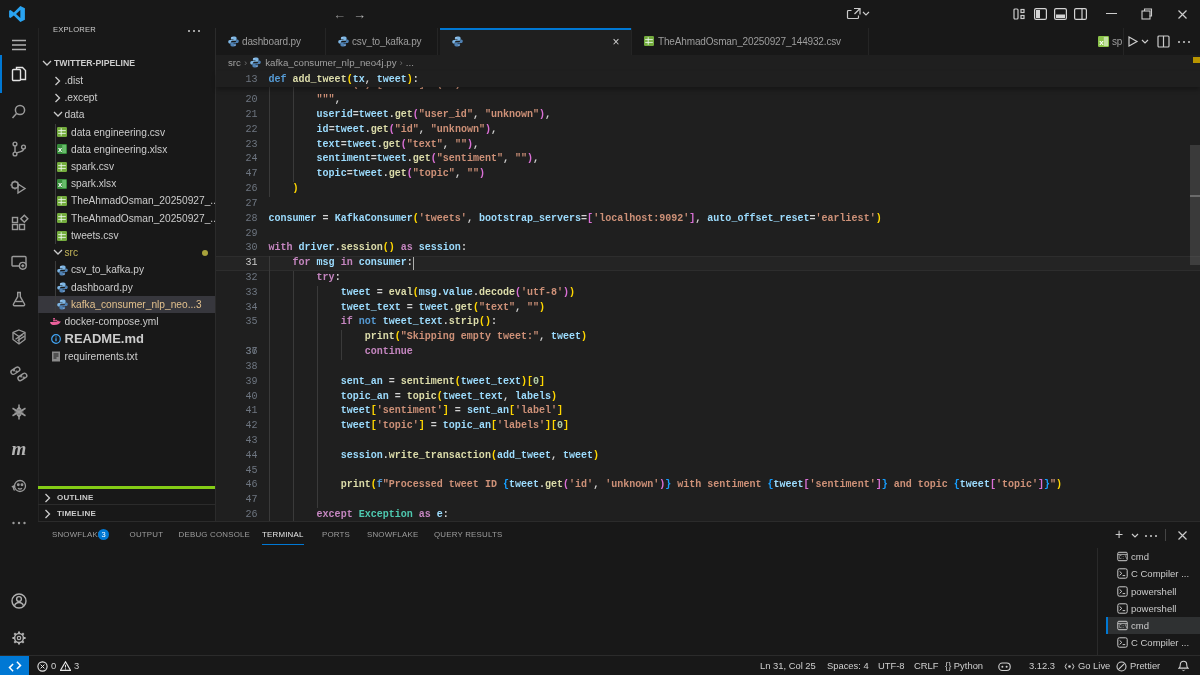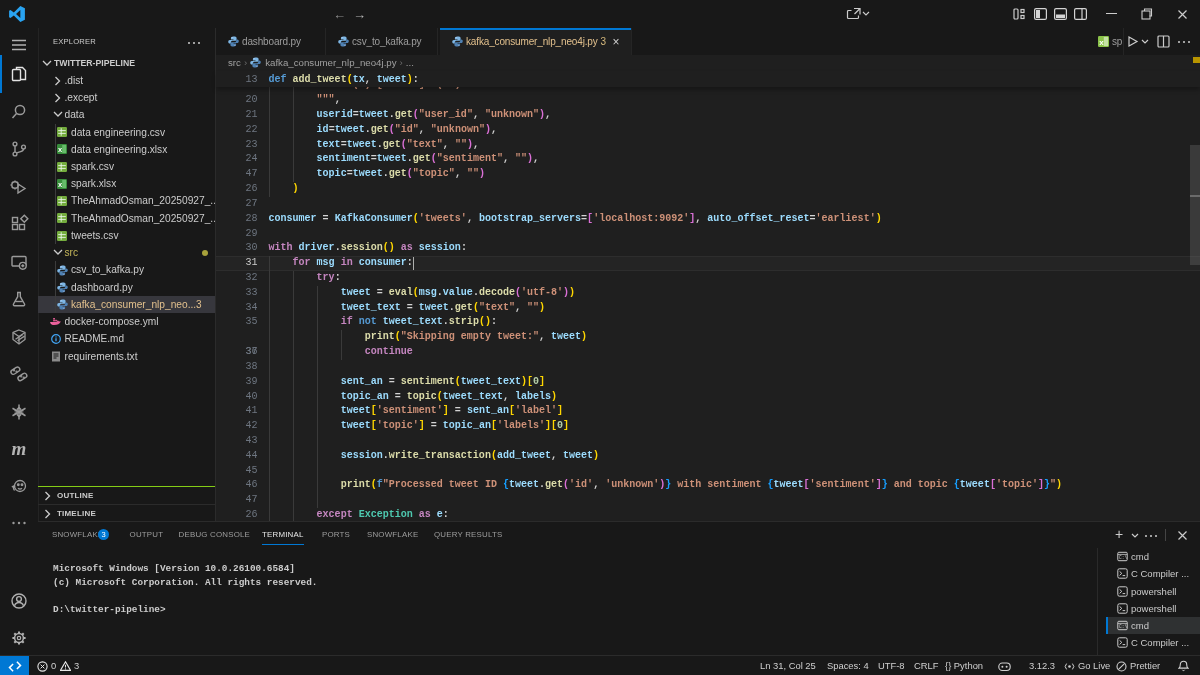--- a/index.html
+++ b/index.html
@@ -209,21 +209,21 @@
           <circle cx="10" cy="10" r="4.4" stroke-width="1.5"></circle>
           <circle cx="10" cy="10" r="1.7" stroke-width="1.2"></circle>
           <g stroke-width="2">
             <path d="M10 3.4v2M10 14.6v2M3.4 10h2M14.6 10h2M5.3 5.3l1.5 1.5M13.2 13.2l1.5 1.5M5.3 14.7l1.5-1.5M13.2 6.8l1.5-1.5"></path>
           </g>
         </g>
       </svg>
     </div>
 </div>
 
-<div style="position:absolute;left:39px;top:28px;width:176px;height:493px;background:#181818;overflow:hidden">
+<div style="position:absolute;left:39px;top:16px;width:176px;height:493px;background:#181818;overflow:hidden">
  <div style="position:absolute;left:14px;top:0;height:27px;line-height:27px;font-size:7.6px;font-weight:500;color:#cccccc;letter-spacing:0.2px">EXPLORER</div>
  <div style="position:absolute;left:148px;top:12.5px">
       <svg width="14" height="4" viewBox="0 0 14 4" style="">
         <g fill="#cccccc">
           <circle cx="2" cy="2" r="1"></circle>
           <circle cx="7" cy="2" r="1"></circle>
           <circle cx="12" cy="2" r="1"></circle>
         </g>
       </svg>
     </div>
@@ -364,33 +364,33 @@
       </svg>
     </div>
     <div style="position:absolute;left:64.5px;top:313.1px;height:17.23px;line-height:17.23px;font-size:10.2px;font-weight:400;color:#cccccc;white-space:nowrap">docker-compose.yml</div>
     <div style="position:absolute;left:51px;top:334.08000000000004px">
       <svg width="10" height="10" viewBox="0 0 10 10" style="">
         <circle cx="5" cy="5" r="4.3" fill="none" stroke="#42A5F5" stroke-width="1.2"></circle>
         <path d="M5 4.3v3" stroke="#42A5F5" stroke-width="1.3"></path>
         <circle cx="5" cy="2.9" r="0.7" fill="#42A5F5"></circle>
       </svg>
     </div>
-    <div style="position:absolute;left:64.5px;top:330.3px;height:17.23px;line-height:17.23px;font-size:10px;font-weight:400;color:#cccccc;white-space:nowrap">README.md</div>
+    <div style="position:absolute;left:64.5px;top:330.3px;height:17.23px;line-height:17.23px;font-size:13px;font-weight:700;color:#cccccc;white-space:nowrap">README.md</div>
     <div style="position:absolute;left:51px;top:350.71000000000004px">
       <svg width="10" height="11" viewBox="0 0 10 11" style="">
         <rect x="1" y="0.5" width="8" height="10" fill="#8a8a8a"></rect>
         <g stroke="#181818" stroke-width="1">
           <path d="M2.5 3h5M2.5 5h5M2.5 7h3"></path>
         </g>
       </svg>
     </div>
     <div style="position:absolute;left:64.5px;top:347.5px;height:17.23px;line-height:17.23px;font-size:10.2px;font-weight:400;color:#cccccc;white-space:nowrap">requirements.txt</div>
   </div>
 
-<div style="position:absolute;left:38px;top:485.5px;width:177px;height:18px;border-top:1px solid #84cc16">
+<div style="position:absolute;left:38px;top:485.5px;width:177px;height:18px;border-top:3px solid #84cc16">
  <div style="position:absolute;left:6px;top:4.5px">
       <svg width="10" height="10" viewBox="0 0 10 10" style="">
         <path d="M1.5 1l4 4-4 4" stroke="#cccccc" stroke-width="1.3" fill="none"></path>
       </svg>
     </div>
  <div style="position:absolute;left:19px;top:0;height:18px;line-height:18px;font-size:8px;font-weight:600;color:#cccccc;letter-spacing:0.2px">OUTLINE</div>
 </div>
 <div style="position:absolute;left:38px;top:503.5px;width:177px;height:18px;border-top:1px solid #2b2b2b">
  <div style="position:absolute;left:6px;top:4.5px">
       <svg width="10" height="10" viewBox="0 0 10 10" style="">
@@ -429,22 +429,32 @@
     <div style="position:absolute;left:224px;top:0;width:192px;height:27px;background:#1f1f1f;border-right:1px solid #252525;box-sizing:border-box;overflow:hidden">
       <div style="position:absolute;left:0;right:0;top:0;height:2px;background:#0078d4"></div>
       <div style="position:absolute;left:12px;top:8px">
         <svg width="11" height="11" viewBox="0 0 11 11" style="">
           <path d="M5.35 0.4c-1.9 0-2.45.8-2.45 1.75v1.3h2.6v.45H1.8C.85 3.9.25 4.65.25 5.7s.5 1.85 1.5 1.85h1.1V6.3c0-.95.85-1.55 1.8-1.55h2.5c.85 0 1.45-.65 1.45-1.5V2.15C8.6 1.2 7.9.4 6.9.4z" fill="#7EB6E4"></path>
           <circle cx="4.1" cy="1.7" r="0.45" fill="#eef"></circle>
           <path d="M5.65 10.6c1.9 0 2.45-.8 2.45-1.75v-1.3H5.5V7.1h3.7c.95 0 1.55-.75 1.55-1.8S10.25 3.45 9.25 3.45h-1.1v1.25c0 .95-.85 1.55-1.8 1.55h-2.5c-.85 0-1.45.65-1.45 1.5v1.1c0 .95.7 1.75 1.7 1.75z" fill="#4F81B3"></path>
           <circle cx="6.9" cy="9.3" r="0.45" fill="#dde"></circle>
         </svg>
       </div>
-      <div style="position:absolute;left:26px;top:0;height:27px;line-height:27px;font-size:10px;letter-spacing:-0.15px;color:#E2C08D;white-space:nowrap">kafka_consumer_nlp_neo4j.py<span style="color:#D7BA7D;margin-left:3px">3</span></div>
       <div style="position:absolute;right:8px;top:6.5px;width:14px;height:14px;color:#cfcfcf;font-size:12px;line-height:14px;text-align:center">×</div>
+    </div>
+    <div style="position:absolute;left:416px;top:0;width:237px;height:27px;background:#181818;border-right:1px solid #252525;box-sizing:border-box;overflow:hidden">
+      <div style="position:absolute;left:12px;top:8px">
+        <svg width="10" height="10" viewBox="0 0 10 10" style="">
+          <rect width="10" height="10" rx="1.2" fill="#74AC3E"></rect>
+          <g stroke="#E8F5E9" stroke-width="0.9">
+            <path d="M1.2 3.6h7.6M1.2 6.4h7.6M4.2 1.2v7.6"></path>
+          </g>
+        </svg>
+      </div>
+      <div style="position:absolute;left:26px;top:0;height:27px;line-height:27px;font-size:10px;letter-spacing:-0.15px;color:#9d9d9d;white-space:nowrap">TheAhmadOsman_20250927_144932.csv</div>
     </div>
     <div style="position:absolute;left:870px;top:0;width:38px;height:27px;background:#181818;border-right:1px solid #252525;box-sizing:border-box;overflow:hidden">
       <div style="position:absolute;left:12px;top:8px">
         <svg width="11" height="11" viewBox="0 0 11 11" style="">
           <rect width="11" height="11" rx="1.2" fill="#8BC34A"></rect>
           <rect x="5.8" y="1" width="4.2" height="9" fill="#C5E1A5"></rect>
           <text x="3.4" y="8.6" font-family="Liberation Sans" font-weight="bold" font-size="8" fill="#fff" text-anchor="middle">x</text>
         </svg>
       </div>
       <div style="position:absolute;left:26px;top:0;height:27px;line-height:27px;font-size:10px;letter-spacing:-0.15px;color:#9d9d9d;white-space:nowrap">sp</div>
@@ -563,24 +573,20 @@
 <div style="position:absolute;left:38px;top:521px;width:1162px;height:134px;background:#181818;border-top:1px solid #2b2b2b;box-sizing:border-box">
  <div style="position:absolute;left:14px;top:0;height:25px;line-height:25px;font-size:7.9px;letter-spacing:0.2px;color:#9d9d9d">SNOWFLAKE</div>
     <div style="position:absolute;left:60px;top:7px;width:11px;height:11px;border-radius:6px;background:#0078d4;color:#fff;font-size:7.5px;line-height:11px;text-align:center">3</div>
     <div style="position:absolute;left:91.6px;top:0;height:25px;line-height:25px;font-size:7.9px;letter-spacing:0.2px;color:#9d9d9d">OUTPUT</div>
     <div style="position:absolute;left:140.6px;top:0;height:25px;line-height:25px;font-size:7.9px;letter-spacing:0.2px;color:#9d9d9d">DEBUG CONSOLE</div>
     <div style="position:absolute;left:224px;top:0;height:25px;line-height:25px;font-size:7.9px;letter-spacing:0.2px;color:#e7e7e7">TERMINAL</div>
     <div style="position:absolute;left:224px;top:21.5px;width:42px;height:1.6px;background:#0078d4"></div>
     <div style="position:absolute;left:284px;top:0;height:25px;line-height:25px;font-size:7.9px;letter-spacing:0.2px;color:#9d9d9d">PORTS</div>
     <div style="position:absolute;left:329px;top:0;height:25px;line-height:25px;font-size:7.9px;letter-spacing:0.2px;color:#9d9d9d">SNOWFLAKE</div>
     <div style="position:absolute;left:396px;top:0;height:25px;line-height:25px;font-size:7.9px;letter-spacing:0.2px;color:#9d9d9d">QUERY RESULTS</div>
- <div style="position:absolute;left:15px;top:40px;font-family:'Liberation Mono',monospace;font-size:9.38px;line-height:13.66px;color:#cccccc;white-space:pre;font-weight:bold">Microsoft Windows [Version 10.0.26100.6584]
-(c) Microsoft Corporation. All rights reserved.
-
-D:\twitter-pipeline&gt;</div>
  <div style="position:absolute;left:1059px;top:26px;width:1px;height:108px;background:#2a2a2a"></div>
  <div style="position:absolute;left:1068px;top:0;width:94px;height:134px">
       <div style="position:absolute;left:11px;top:29.2px">
         <svg width="11" height="11" viewBox="0 0 11 11" style="">
           <rect x="0.8" y="1.3" width="9.4" height="8.4" rx="1" fill="none" stroke="#cccccc" stroke-width="1"></rect>
           <path d="M0.8 3.4h9.4" stroke="#cccccc" stroke-width="0.8"></path>
           <text x="2" y="8.3" font-size="4.5" fill="#cccccc" font-family="Liberation Mono">C:\</text>
         </svg>
       </div>
       <div style="position:absolute;left:25px;top:26.0px;height:17.23px;line-height:17.23px;font-size:9.5px;color:#cccccc;white-space:nowrap">cmd</div>

